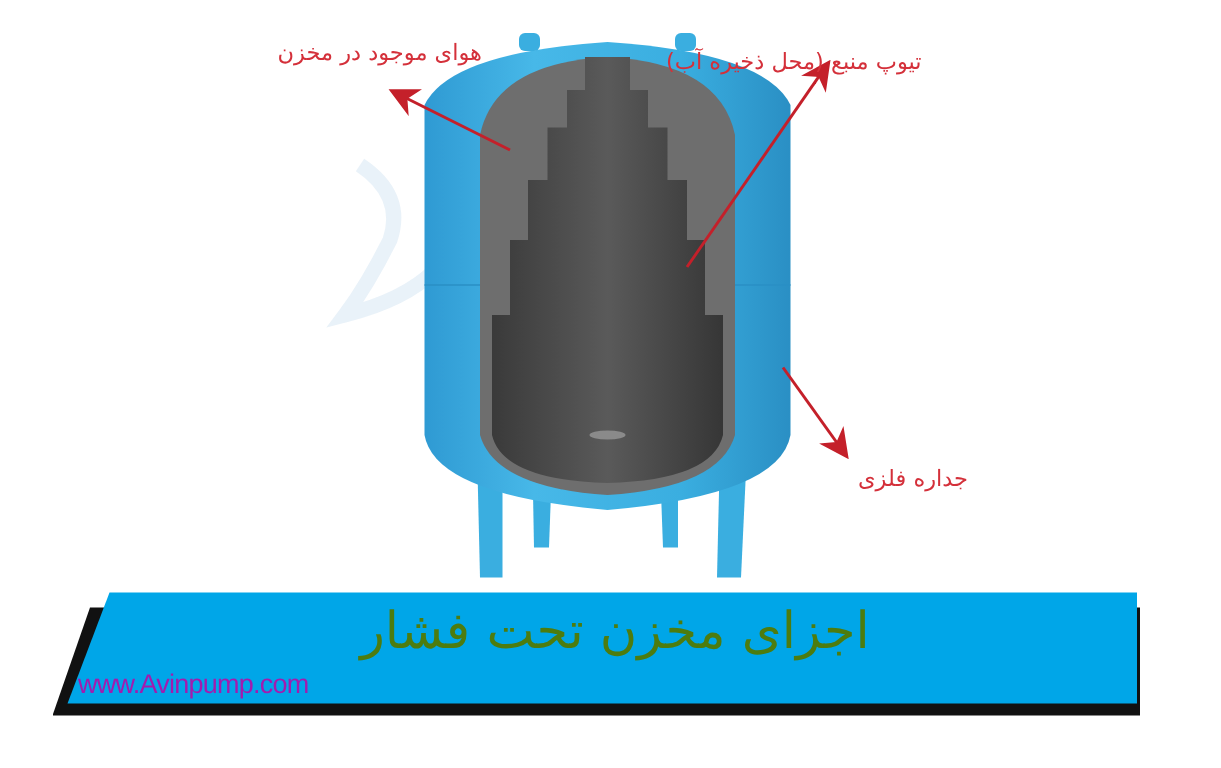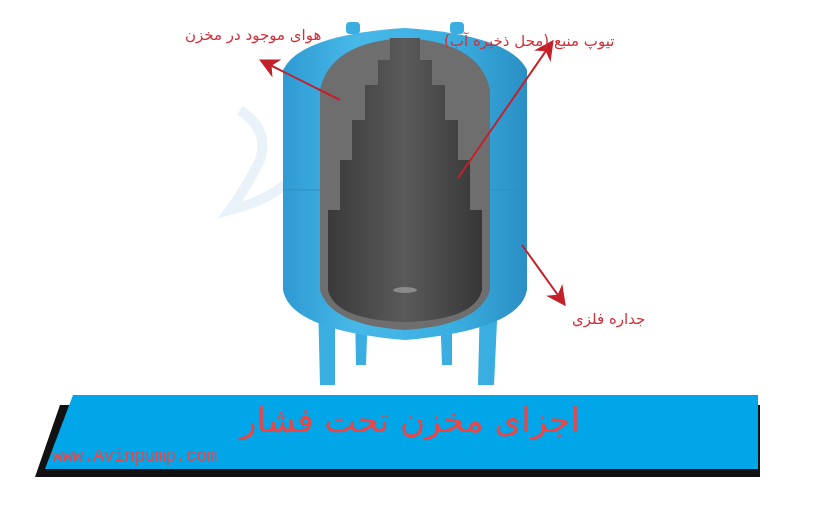--- a/index.html
+++ b/index.html
@@ -1,20 +1,20 @@
 <!DOCTYPE html>
 <html><head>
 <meta charset="utf-8">
 <style>
   html,body{margin:0;padding:0;background:#ffffff;}
   body{width:814px;height:512px;position:relative;overflow:hidden;font-family:"DejaVu Sans",sans-serif;}
   .label{position:absolute;color:#d4303a;font-size:15px;direction:rtl;white-space:nowrap;font-family:"DejaVu Sans",sans-serif;}
   #illustration{position:absolute;left:0;top:0;}
-  .banner-title{position:absolute;left:160px;top:400px;width:500px;text-align:center;color:#ef4444;font-size:34px;direction:rtl;font-family:"DejaVu Serif",serif;}
-  .banner-url{position:absolute;left:52px;top:446px;color:#ef4444;font-size:18px;font-family:Liberation Mono, monospace;letter-spacing:-0.5px;}
+  .banner-title{position:absolute;left:160px;top:400px;width:500px;text-align:center;color:#4d7c0f;font-size:34px;direction:rtl;font-family:"DejaVu Serif",serif;}
+  .banner-url{position:absolute;left:52px;top:446px;color:#a21caf;font-size:18px;font-family:Liberation Sans, sans-serif;letter-spacing:-0.5px;}
 </style>
 </head>
 <body>
 
 <svg id="illustration" width="814" height="512" viewBox="0 0 814 512">
   <defs>
     <linearGradient id="blueGrad" x1="0" x2="1" y1="0" y2="0">
       <stop offset="0" stop-color="#2f9ad3"></stop>
       <stop offset="0.3" stop-color="#47b8e8"></stop>
       <stop offset="0.7" stop-color="#3aaee0"></stop>

